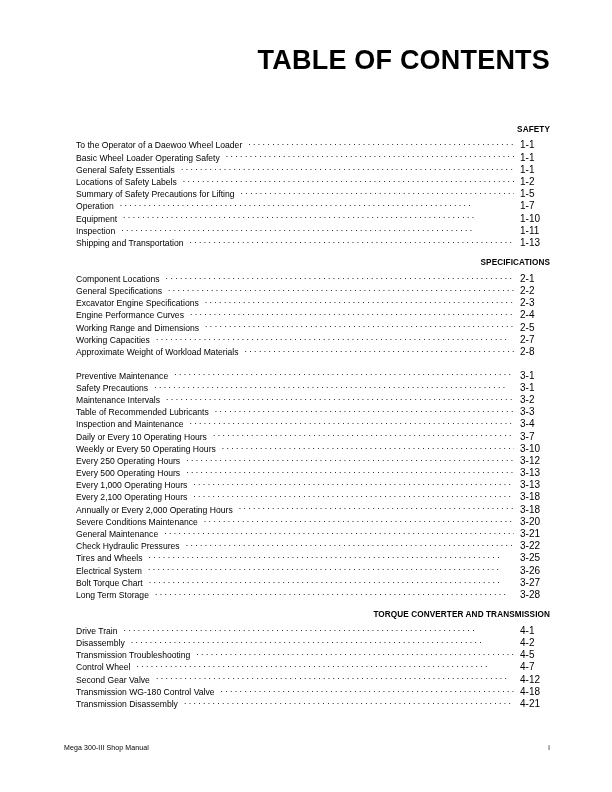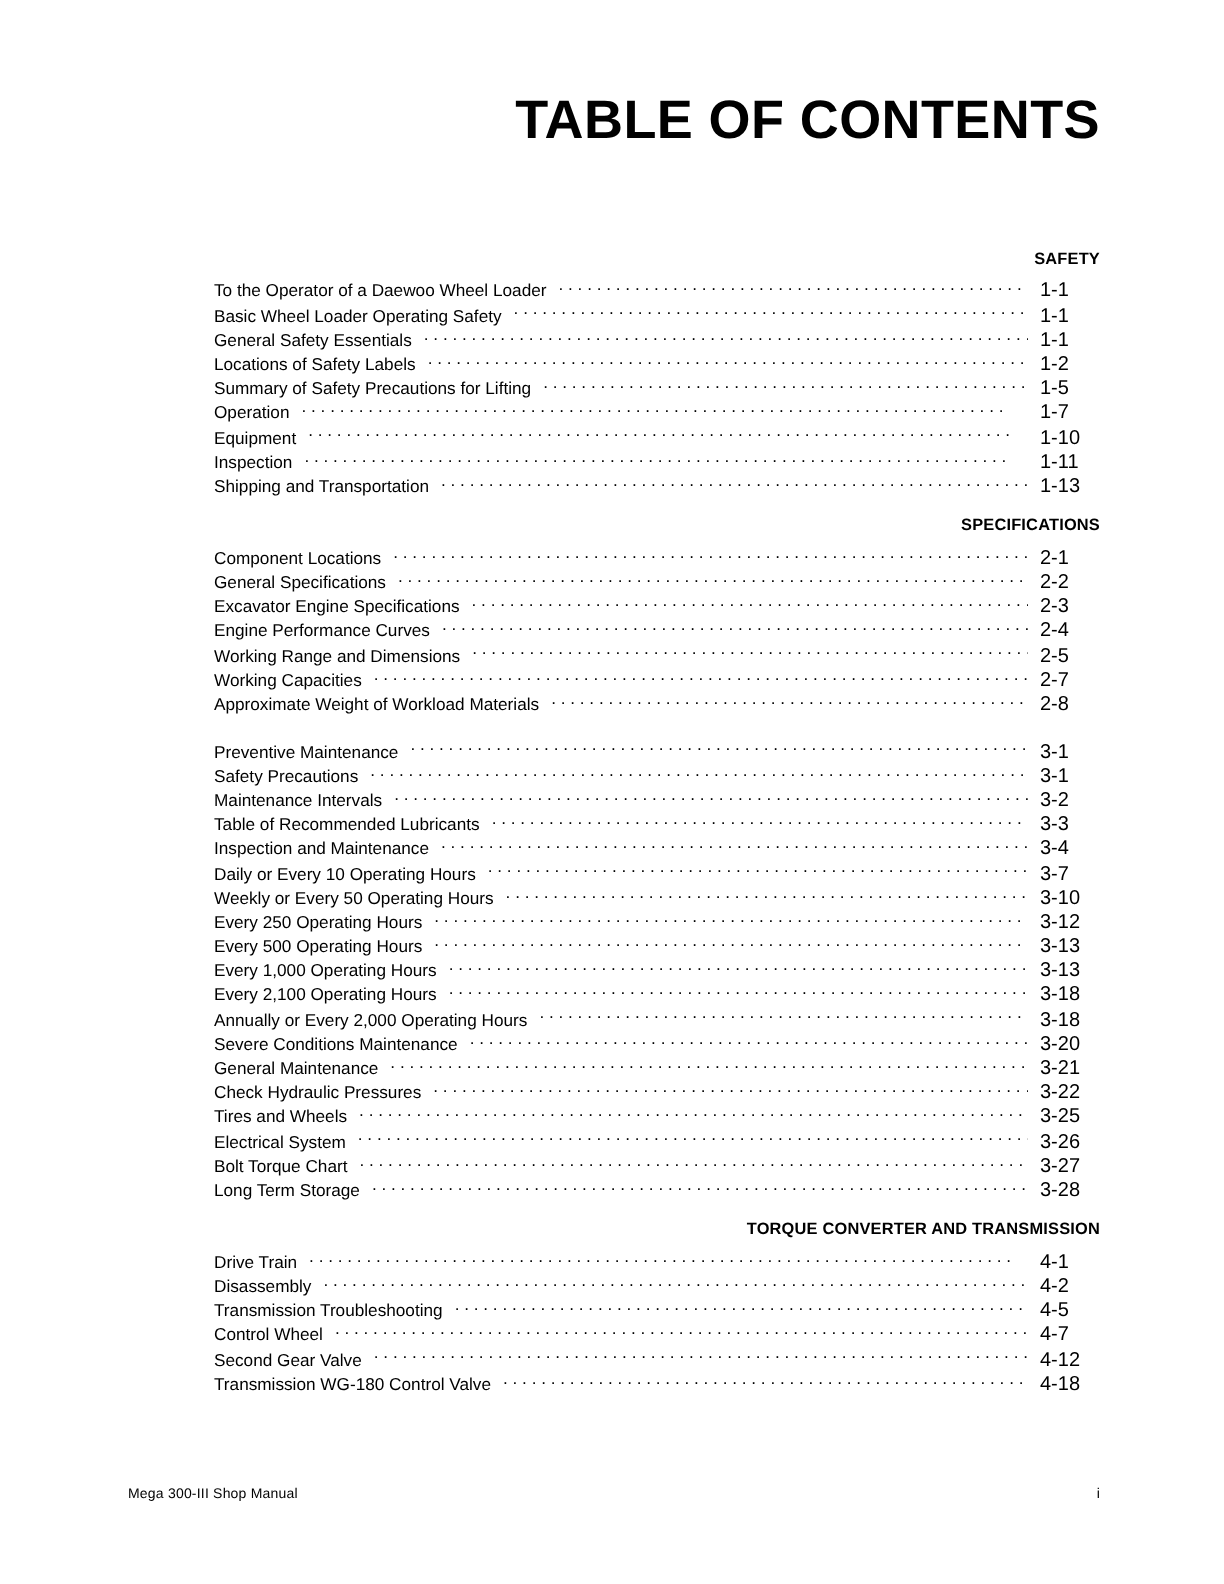--- a/index.html
+++ b/index.html
@@ -70,21 +70,20 @@
     line-height: 12.2px;
     height: 12.2px;
     font-size: 8.6px;
     padding-left: 12px;
     white-space: nowrap;
   }
 
   .entry-label {
     flex: 0 0 auto;
     padding-right: 6px;
-    margin-left: 31px;
   }
 
   .entry-dots {
     flex: 1 1 auto;
     overflow: hidden;
     height: 12.2px;
     position: relative;
     margin-right: 6px;
   }
   .entry-dots::after {
@@ -337,20 +336,25 @@
         <div class="entry">
           <span class="entry-label">Second Gear Valve</span>
           <span class="entry-dots"></span>
           <span class="entry-page">4-12</span>
         </div>
         <div class="entry">
           <span class="entry-label">Transmission WG-180 Control Valve</span>
           <span class="entry-dots"></span>
           <span class="entry-page">4-18</span>
         </div>
+        <div class="entry">
+          <span class="entry-label">Transmission Disassembly</span>
+          <span class="entry-dots"></span>
+          <span class="entry-page">4-21</span>
+        </div>
       </div>
     </div>
 
   <div class="footer">
     <span class="footer-left">Mega 300-III Shop Manual</span>
     <span class="footer-right">i</span>
   </div>
 
 </div>
 

